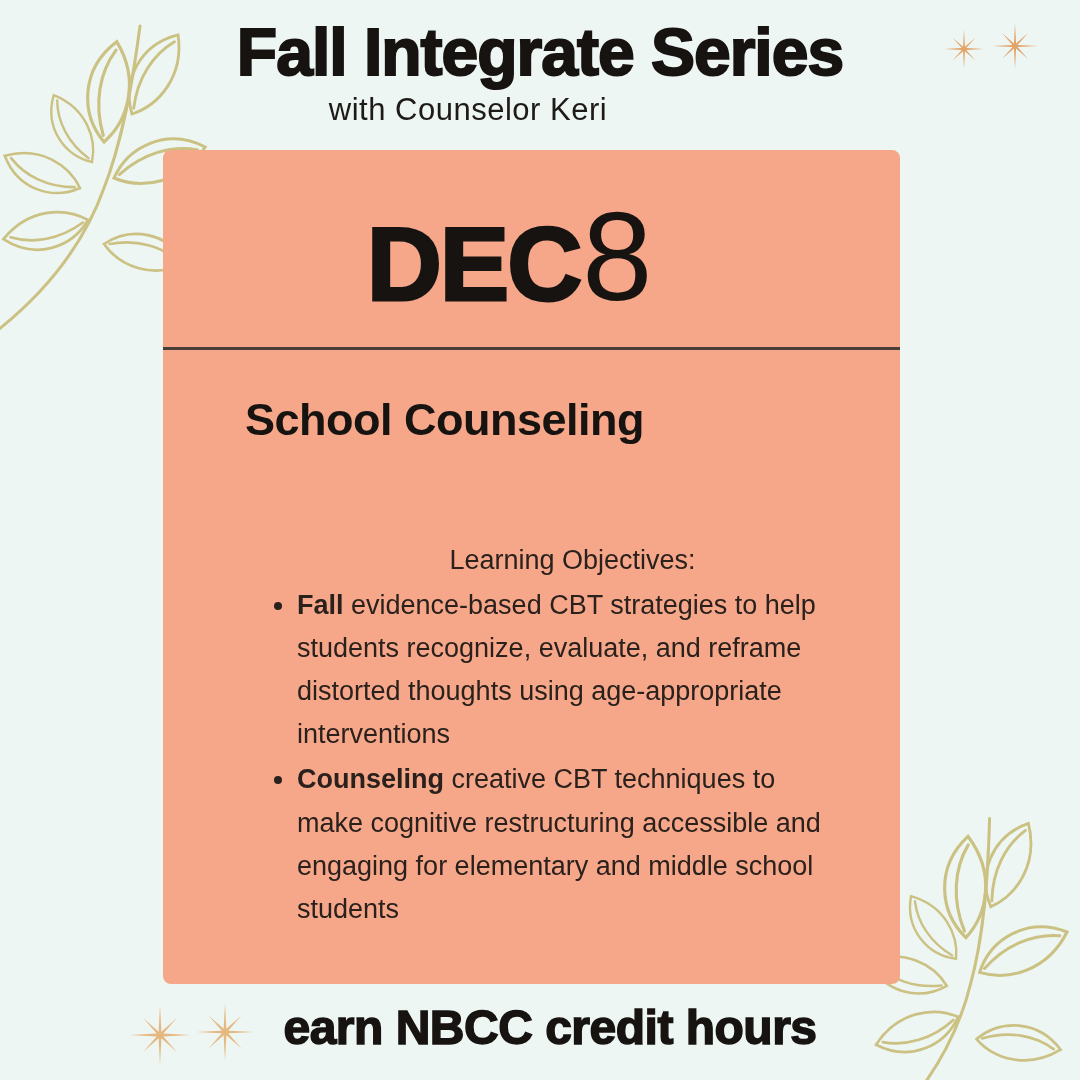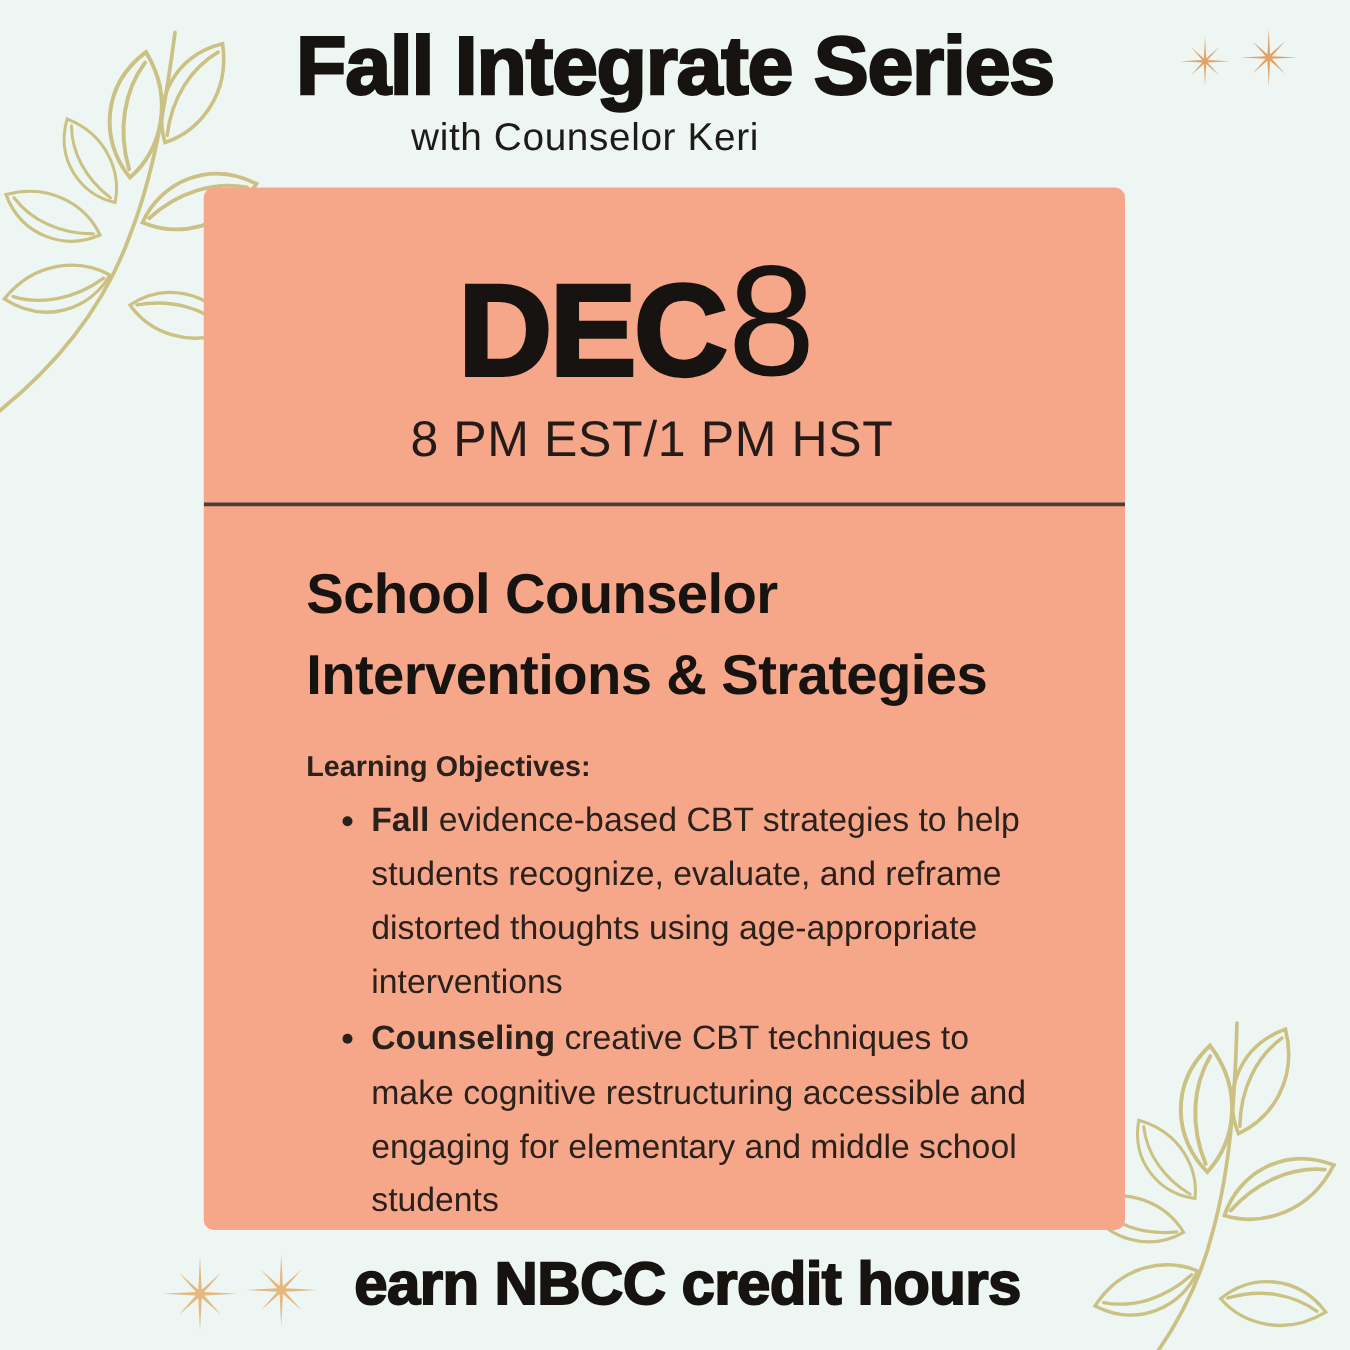--- a/index.html
+++ b/index.html
@@ -54,21 +54,21 @@
   }
   .divider{
     border:none;height:3px;background:var(--divider);
     margin-top:27px;width:100%;
   }
   .session-title{
     margin:38px 56px 0 82px;font-size:45px;font-weight:700;
     line-height:1.44;color:var(--ink);letter-spacing:-.5px;
   }
   .objectives-heading{
-    margin:27px 0 0 82px;font-size:23px;font-weight:700;color:var(--body-ink);
+    margin:27px 0 0 82px;font-size:27px;font-weight:400;color:var(--body-ink);text-align:center;
   }
   .objectives{
     margin:8px 0 0 82px;padding-left:52px;width:592px;
     font-size:27px;font-weight:400;line-height:1.6;color:var(--body-ink);
     list-style:disc outside;
   }
   .objectives li{margin-bottom:2px;}
   .objectives b{font-weight:700;}
 
   .footer{position:absolute;top:1000px;left:0;width:100%;text-align:center;padding-left:20px;}
@@ -118,25 +118,24 @@
 </svg>
 <svg class="sparkle s-top" style="left:992px;top:23px" width="46" height="46" viewBox="0 0 100 100">
   <polygon points="50,0 52.3,44.5 78.3,21.7 55.5,47.7 100,50 55.5,52.3 78.3,78.3 52.3,55.5 50,100 47.7,55.5 21.7,78.3 44.5,52.3 0,50 44.5,47.7 21.7,21.7 47.7,44.5"></polygon>
 </svg>
 
 <section class="card">
   <div class="date-row">
     <span class="date-month">DEC</span>
       <span class="date-day">8</span>
   </div>
-  <div class="time">8 PM EST/1 PM HST</div>
   <hr class="divider">
   <h2 class="session-title">
-    <span>School Counselor</span><br>
-    <span>Interventions &amp; Strategies</span><br>
+    <span>School Counseling</span><br>
+    <br>
   </h2>
   <h3 class="objectives-heading">Learning Objectives:</h3>
   <ul class="objectives">
     <li><b>Fall</b><span> evidence-based CBT strategies to help students recognize, evaluate, and reframe distorted thoughts using age-appropriate interventions</span></li>
     <li><b>Counseling</b><span> creative CBT techniques to make cognitive restructuring accessible and engaging for elementary and middle school students</span></li>
   </ul>
 </section>
 
 <svg class="sparkle s-bottom" style="left:130px;top:1005px" width="60" height="60" viewBox="0 0 100 100">
   <polygon points="50,0 52.3,44.5 78.3,21.7 55.5,47.7 100,50 55.5,52.3 78.3,78.3 52.3,55.5 50,100 47.7,55.5 21.7,78.3 44.5,52.3 0,50 44.5,47.7 21.7,21.7 47.7,44.5"></polygon>

